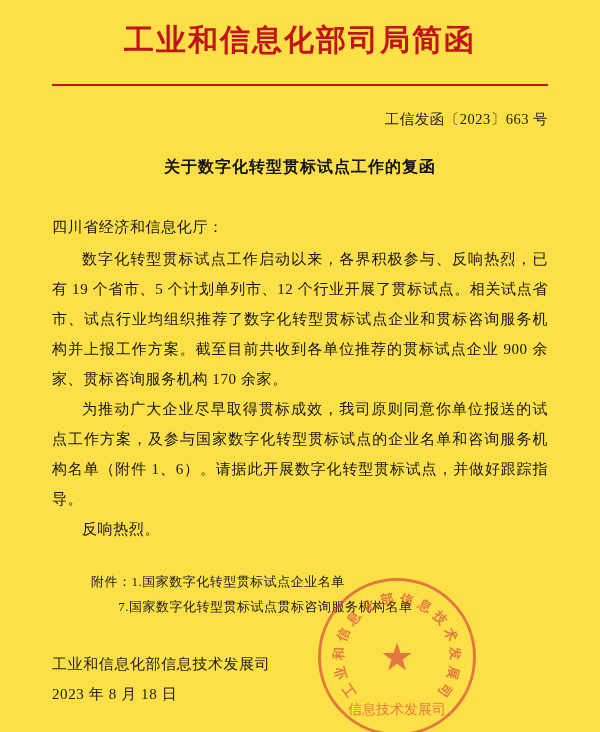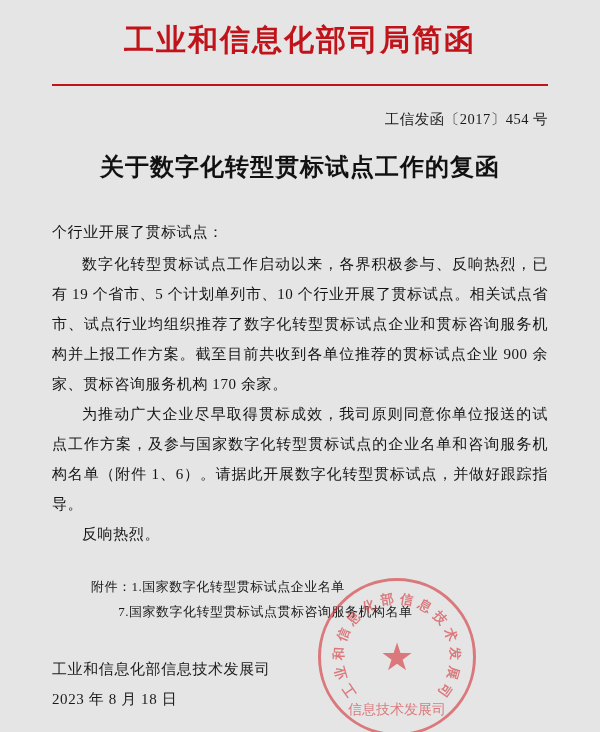--- a/index.html
+++ b/index.html
@@ -13,21 +13,21 @@
     font-family: "Liberation Serif", "DejaVu Serif", serif;
     color: #1a1a1a;
     overflow: hidden;
   }
   .page {
     position: relative;
     width: 600px;
     height: 732px;
     box-sizing: border-box;
     padding: 0 52px;
-    background: #e5e5e5;
+    background: #fde047;
   }
   .doc-header {
     padding-top: 22px;
     text-align: center;
   }
   .doc-title-main {
     font-family: "Liberation Serif", "DejaVu Serif", serif;
     font-size: 30px;
     font-weight: bold;
     letter-spacing: 2px;
@@ -41,23 +41,23 @@
     background: #c0131a;
   }
   .doc-number {
     margin-top: 24px;
     text-align: right;
     font-size: 14.5px;
     letter-spacing: 0.5px;
     color: #1a1a1a;
   }
   .doc-subject {
-    margin-top: 22px;
+    margin-top: 28px;
     text-align: center;
-    font-size: 24px;
+    font-size: 16px;
     font-weight: bold;
     letter-spacing: 1px;
     color: #111;
   }
   .body-block {
     margin-top: 34px;
     font-size: 15px;
     line-height: 2.0;
     letter-spacing: 0.6px;
     text-align: justify;
@@ -140,27 +140,27 @@
 </head>
 <body>
 
 <div class="page">
 
   <div class="doc-header">
     <div class="doc-title-main">工业和信息化部司局简函</div>
     <div class="header-rule"></div>
   </div>
 
-  <div class="doc-number">工信发函〔2017〕454 号</div>
+  <div class="doc-number">工信发函〔2023〕663 号</div>
 
   <div class="doc-subject">关于数字化转型贯标试点工作的复函</div>
 
   <div class="body-block">
-    <p class="recipient">个行业开展了贯标试点：</p>
-    <p class="para">数字化转型贯标试点工作启动以来，各界积极参与、反响热烈，已有 19 个省市、5 个计划单列市、10 个行业开展了贯标试点。相关试点省市、试点行业均组织推荐了数字化转型贯标试点企业和贯标咨询服务机构并上报工作方案。截至目前共收到各单位推荐的贯标试点企业 900 余家、贯标咨询服务机构 170 余家。</p>
+    <p class="recipient">四川省经济和信息化厅：</p>
+    <p class="para">数字化转型贯标试点工作启动以来，各界积极参与、反响热烈，已有 19 个省市、5 个计划单列市、12 个行业开展了贯标试点。相关试点省市、试点行业均组织推荐了数字化转型贯标试点企业和贯标咨询服务机构并上报工作方案。截至目前共收到各单位推荐的贯标试点企业 900 余家、贯标咨询服务机构 170 余家。</p>
     <p class="para">为推动广大企业尽早取得贯标成效，我司原则同意你单位报送的试点工作方案，及参与国家数字化转型贯标试点的企业名单和咨询服务机构名单（附件 1、6）。请据此开展数字化转型贯标试点，并做好跟踪指导。</p>
     <p class="para">反响热烈。</p>
   </div>
 
   <div class="attach-block">
     <div class="attach-line-1">
       <span>附件：</span><span>1.国家数字化转型贯标试点企业名单</span>
     </div>
     <div class="attach-line-2">7.国家数字化转型贯标试点贯标咨询服务机构名单</div>
   </div>

